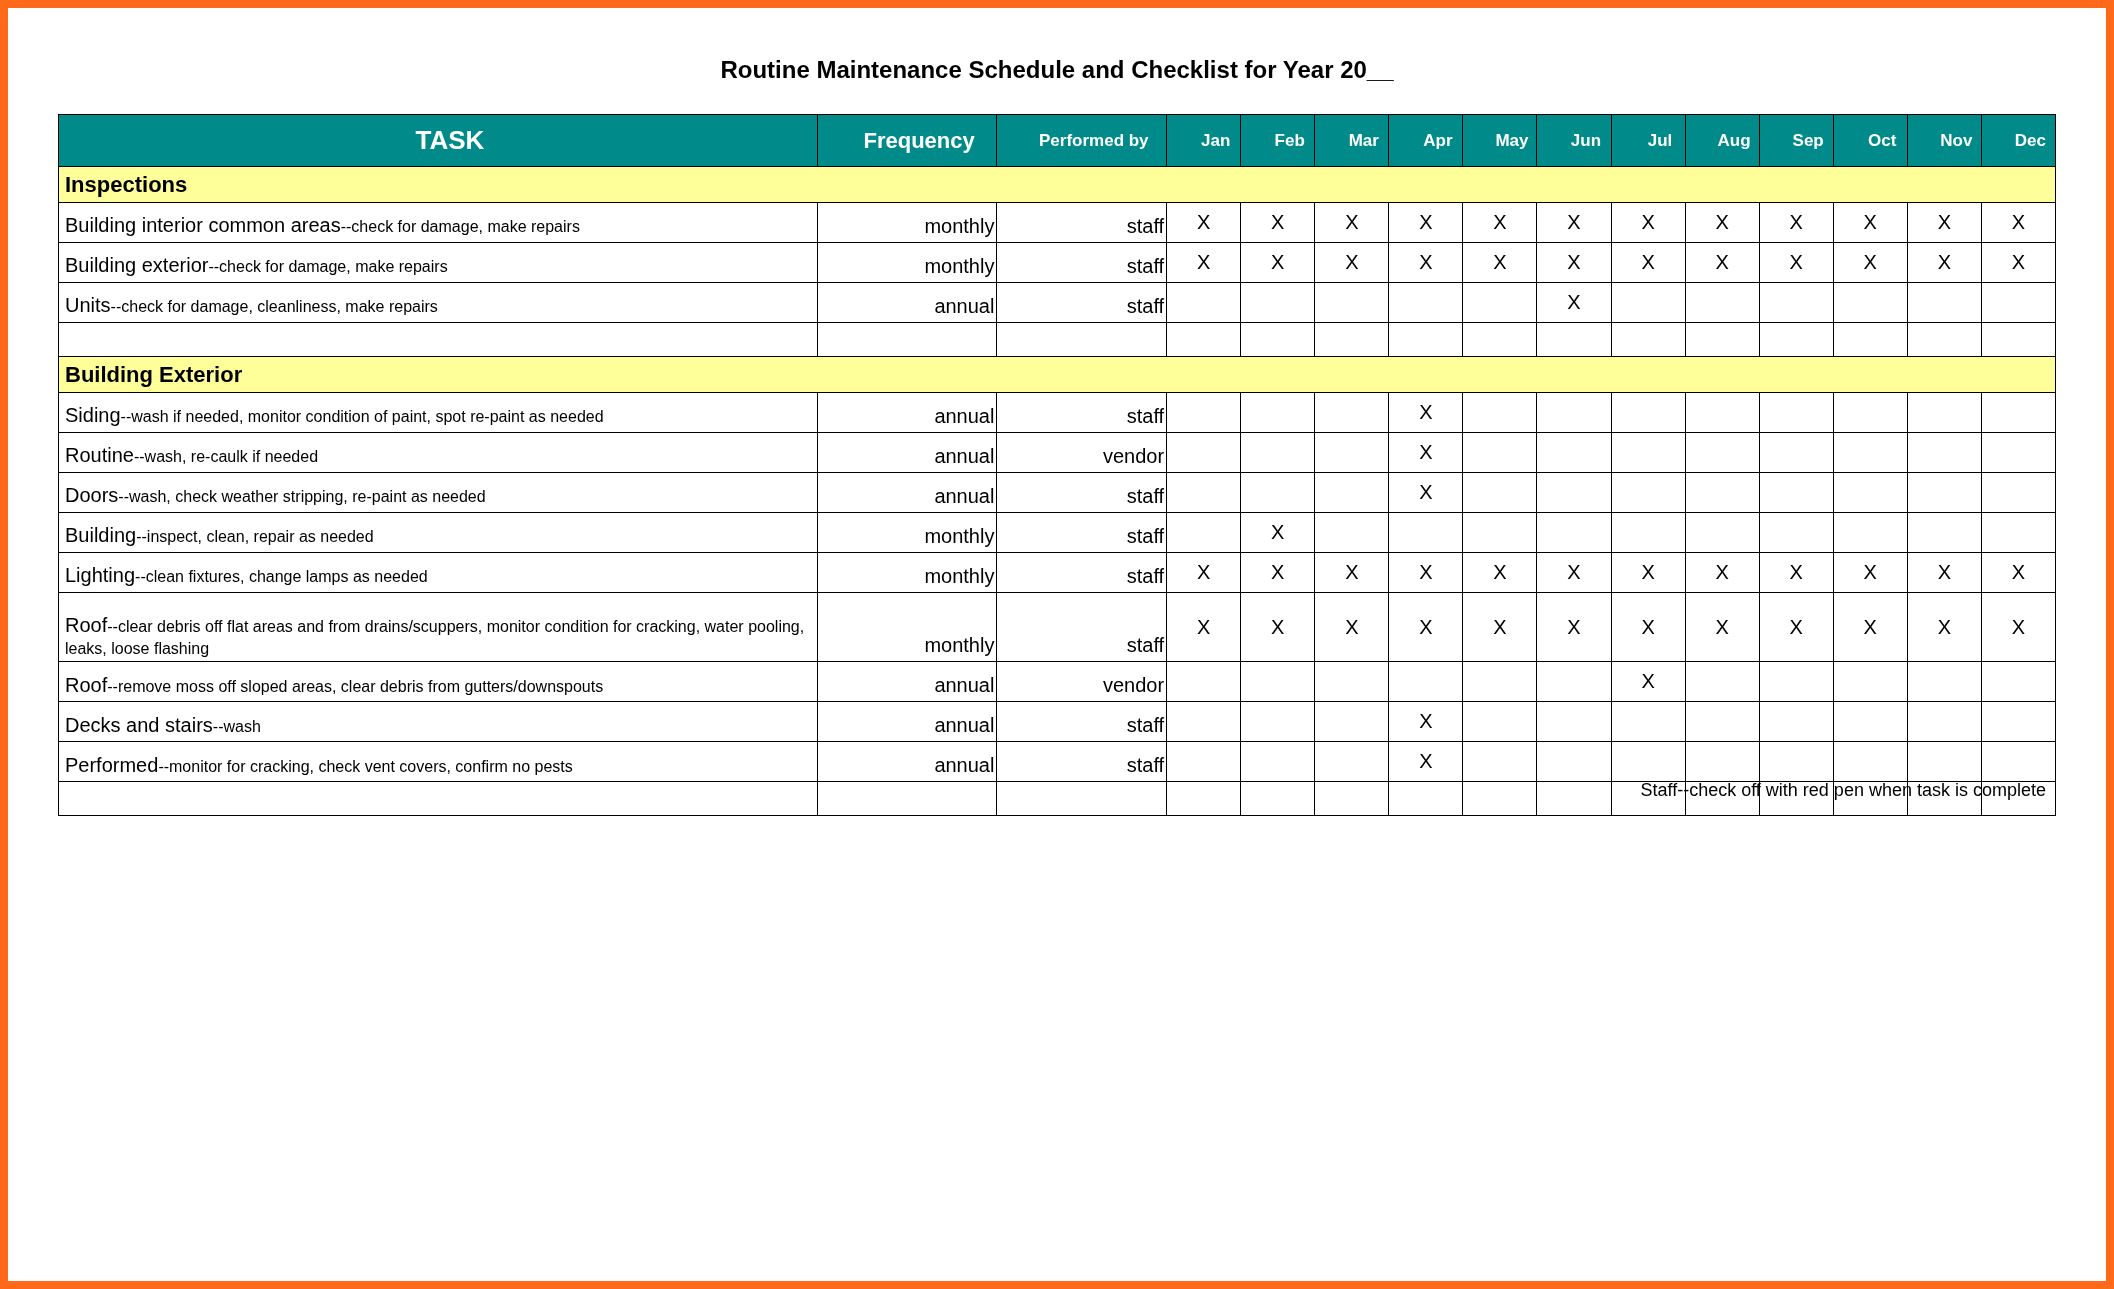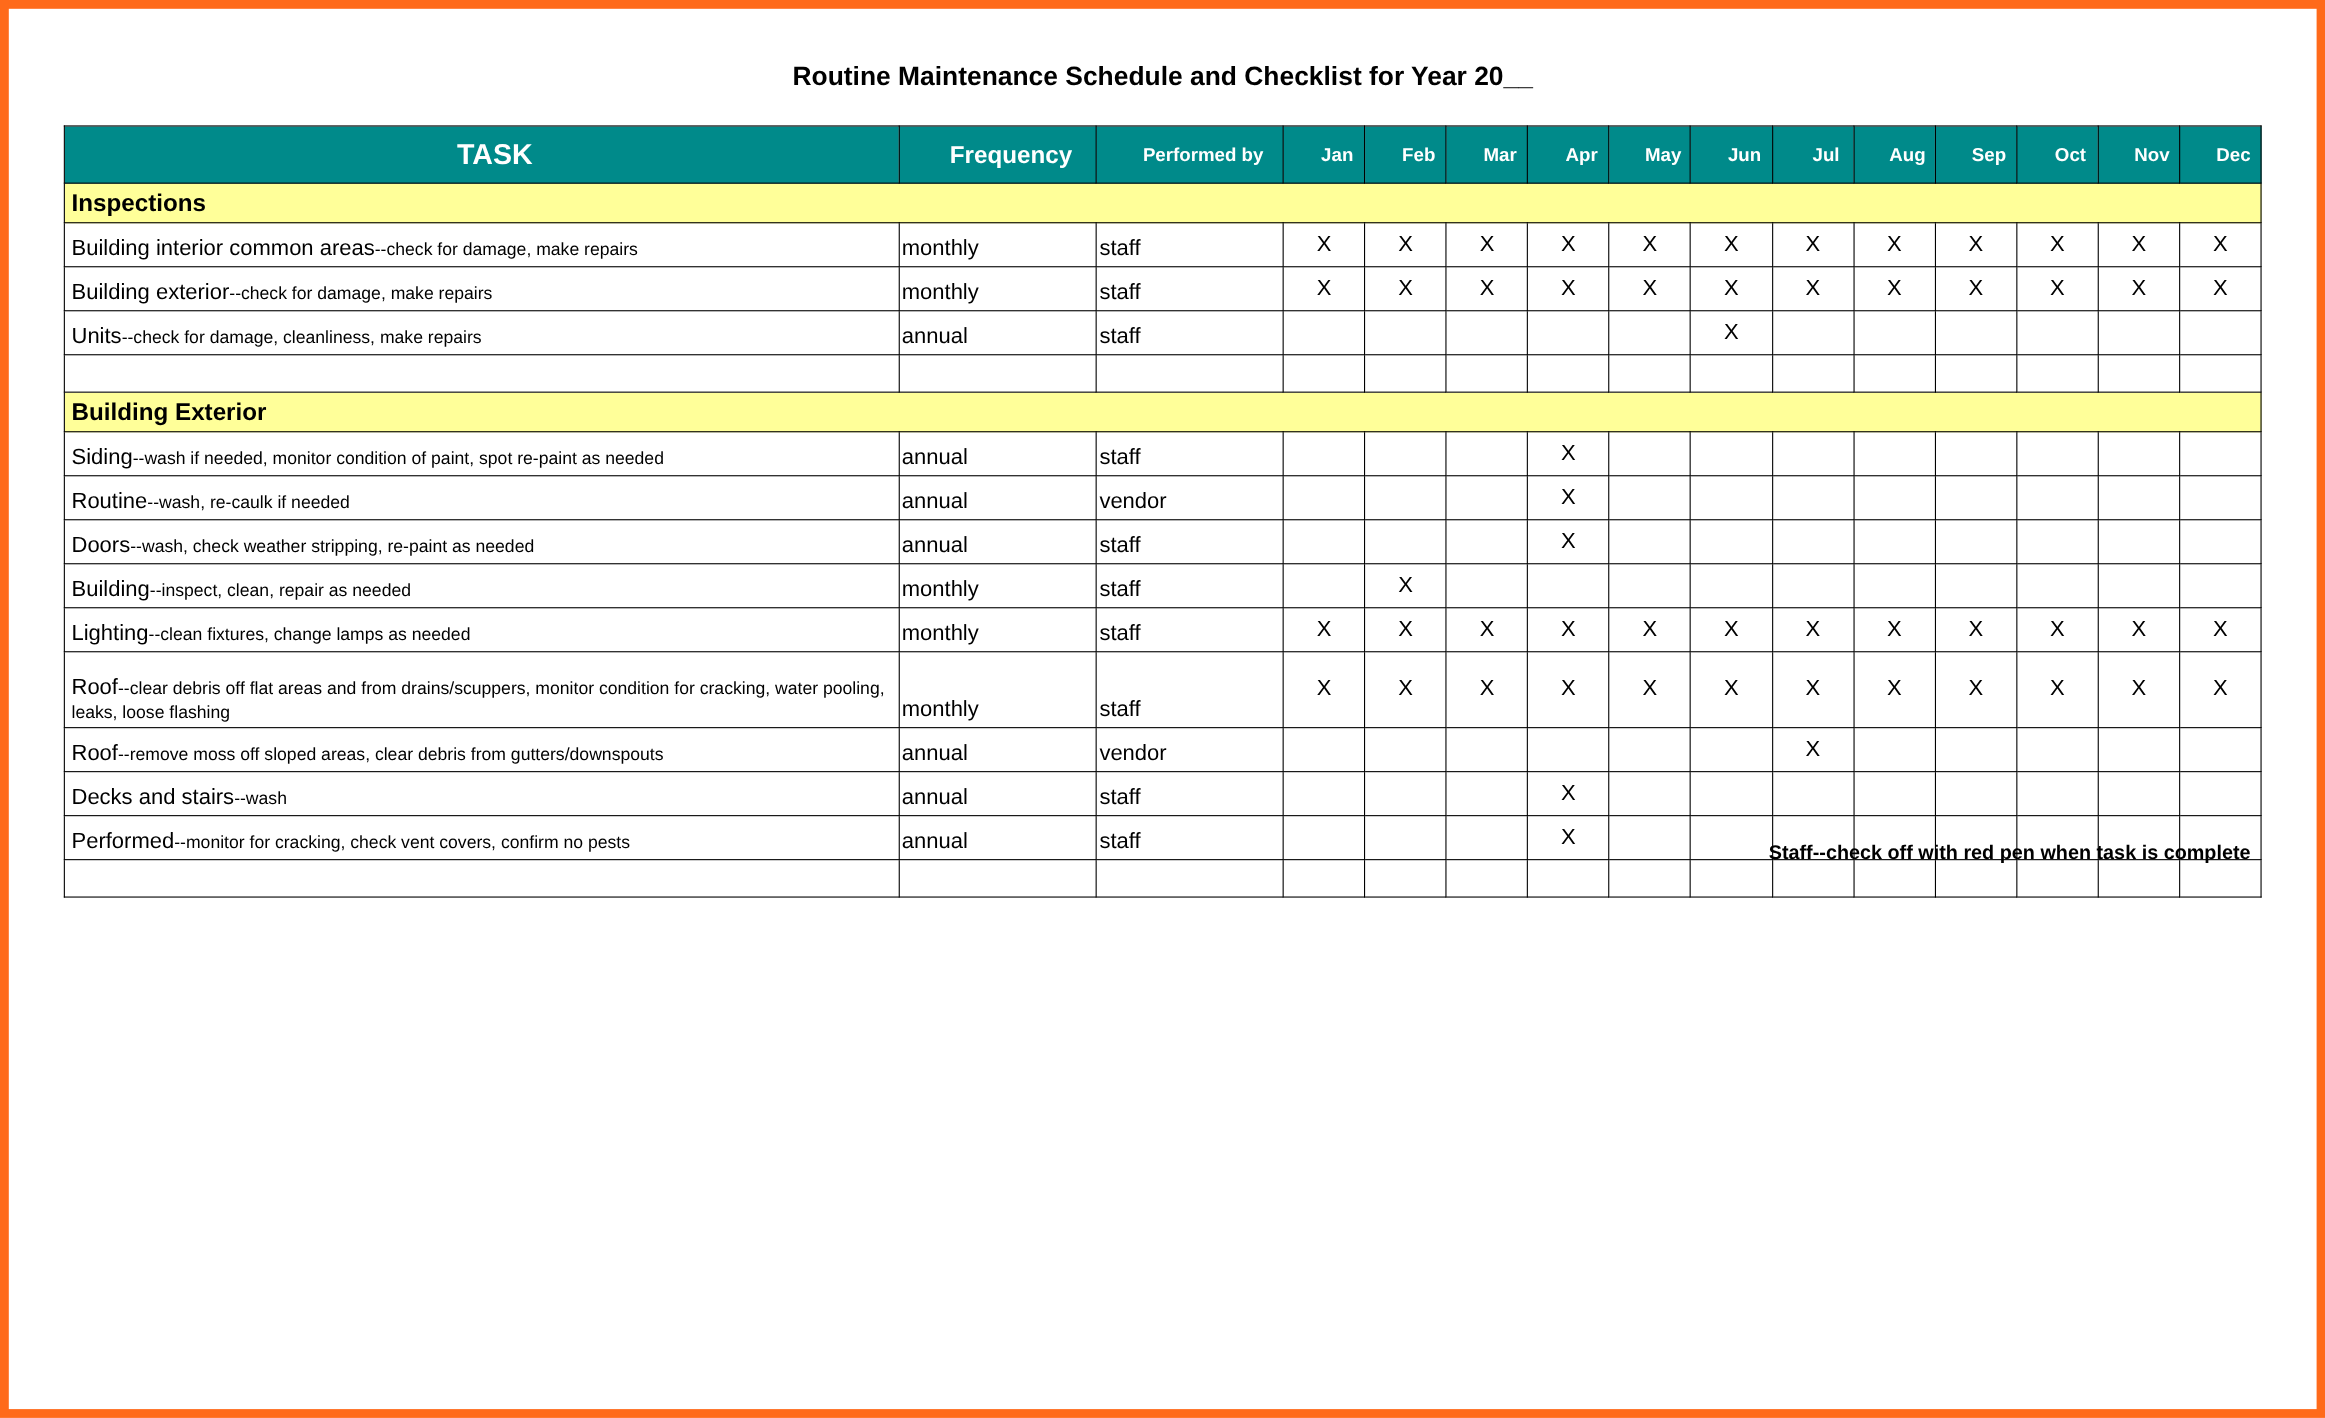--- a/index.html
+++ b/index.html
@@ -57,38 +57,37 @@
     padding: 4px 6px;
     font-size: 18px;
     line-height: 1.2;
     vertical-align: bottom;
     height: 40px;
   }
   .task-cell .task-name { font-size: 20px; }
   .task-cell .task-desc { font-size: 16px; text-align: right; }
   .task-cell.multi { height: auto; padding-top:20px; padding-bottom:2px;}
   .center-cell {
-    text-align: left;
+    text-align: right;
     font-size: 20px;
     padding: 4px 2px;
     vertical-align: bottom;
   }
   .month-cell {
     text-align: center;
     font-size: 20px;
     padding: 4px 0;
     vertical-align: middle;
   }
   .empty-row td { height: 34px; }
   .footer-note {
     position: absolute;
     right: 60px;
-    bottom: 495px;
+    bottom: 480px;
     font-size: 18px;
-    font-weight: bold;
   }
   col.task-col   { width: 38%; }
   col.freq-col   { width: 9%; }
   col.perf-col   { width: 8.5%; }
   col.month-col  { width: 3.71%; }
 </style>
 </head>
 <body>
 
 <div class="page">

